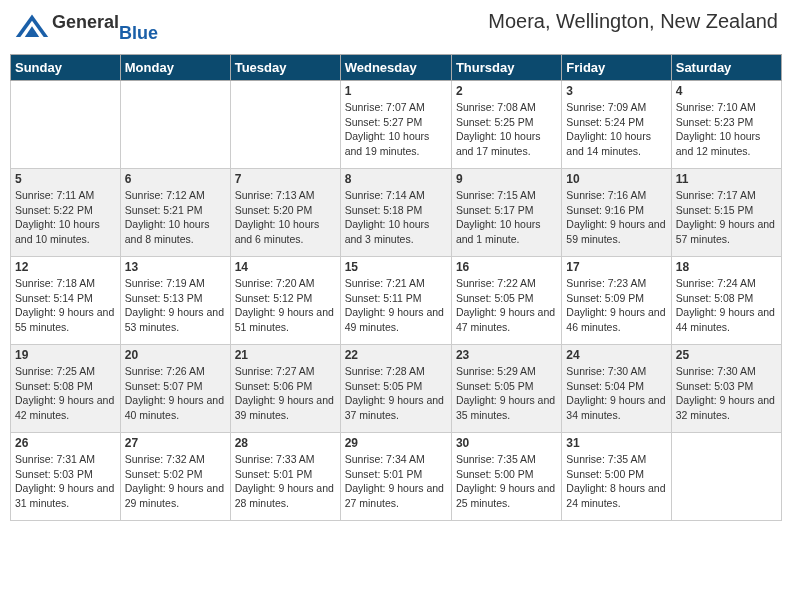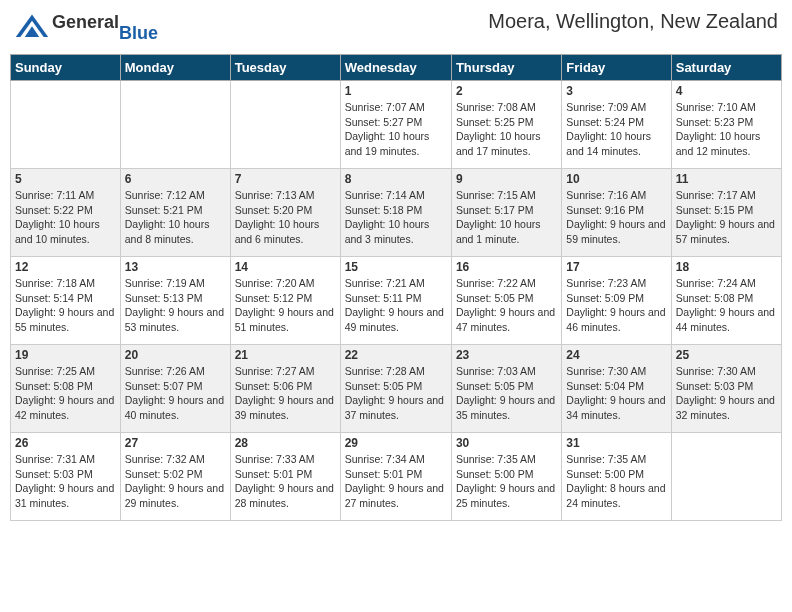--- a/index.html
+++ b/index.html
@@ -309,21 +309,21 @@
           <div class="day-number">22</div>
           <div class="day-info">
             <div>Sunrise: 7:28 AM</div>
             <div>Sunset: 5:05 PM</div>
             <div>Daylight: 9 hours and 37 minutes.</div>
           </div>
         </td>
         <td>
           <div class="day-number">23</div>
           <div class="day-info">
-            <div>Sunrise: 7:03 AM</div>
+            <div>Sunrise: 5:29 AM</div>
             <div>Sunset: 5:05 PM</div>
             <div>Daylight: 9 hours and 35 minutes.</div>
           </div>
         </td>
         <td>
           <div class="day-number">24</div>
           <div class="day-info">
             <div>Sunrise: 7:30 AM</div>
             <div>Sunset: 5:04 PM</div>
             <div>Daylight: 9 hours and 34 minutes.</div>

